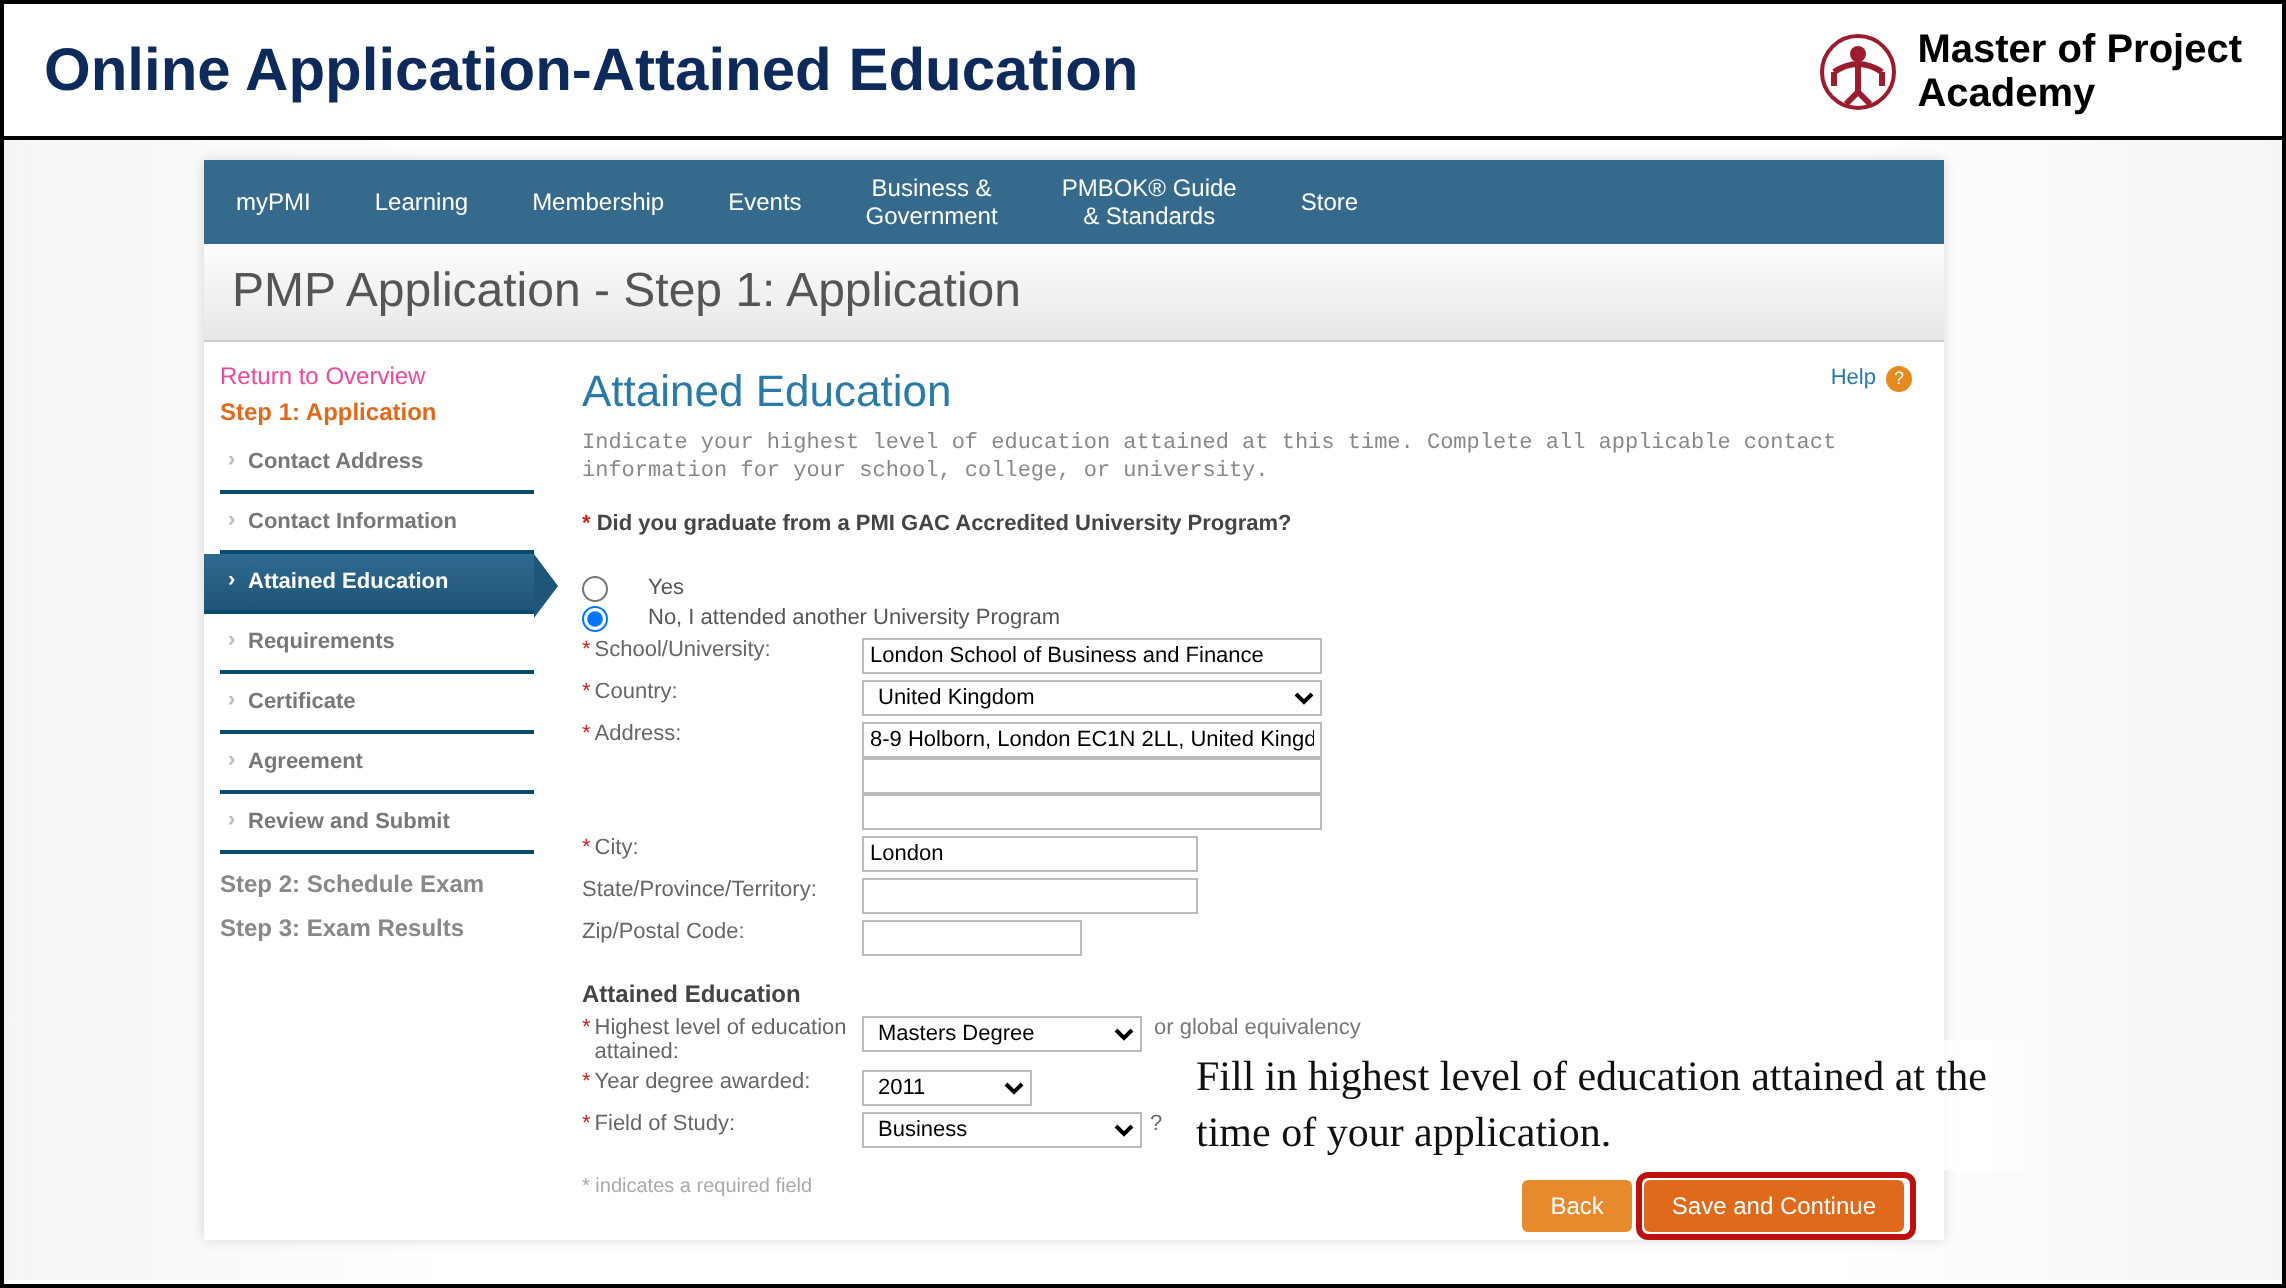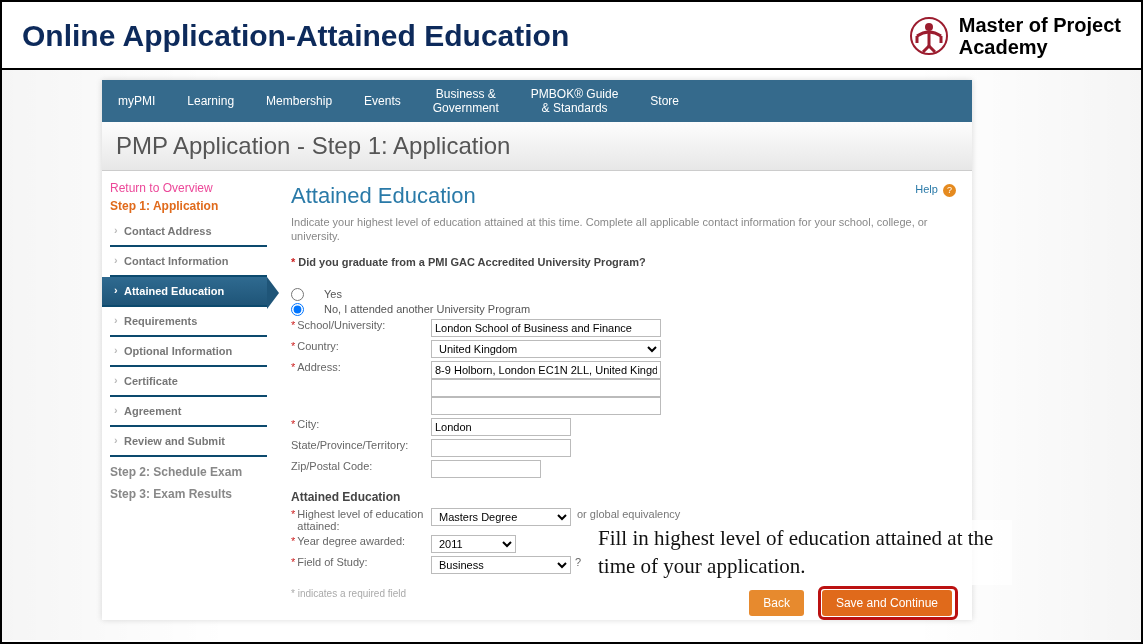--- a/index.html
+++ b/index.html
@@ -25,37 +25,37 @@
   .sidebar .grey-step { color:#888; font-weight:700; font-size:12px; margin-top:8px; display:block;}
   .side-item { padding: 8px 6px 8px 14px; font-size: 11px; color:#777; font-weight:600; border-bottom:2px solid #0c4a6e; position:relative; cursor:pointer;}
   .side-item::before { content:"›"; position:absolute; left:4px; top:7px; color:#bbb; font-size:11px;}
   .side-item.active { background: linear-gradient(#2f6a90,#1f5578); color:#fff; margin-left:-8px; padding-left:22px;}
   .side-item.active::before { color:#fff; left:12px;}
   .side-item.active::after { content:""; position:absolute; right:-12px; top:0; border-left:12px solid #1f5578; border-top:16px solid transparent; border-bottom:16px solid transparent; }
   .form-panel { flex:1; padding: 12px 16px 0 24px; overflow:hidden; }
   .form-panel h3 { color:#2a7aa8; font-weight:400; font-size:22px; display:inline-block;}
   .help { float:right; color:#2a7aa8; font-size:11px; }
   .help .q { display:inline-block; width:13px; height:13px; border-radius:50%; background:#e58a1f; color:#fff; font-size:9px; text-align:center; line-height:13px; margin-left:2px;}
-  .intro { color:#888; font-size:11px; margin:6px 0 12px 0; line-height:1.3;}
+  .intro { color:#888; font-size:11px; margin:6px 0 12px 0; line-height:1.3;font-family:Liberation Mono, monospace;}
   .question { color:#444; font-weight:700; font-size:11px; margin-bottom:20px;}
   .question::before { content:"* "; color:#c22;}
   .radio-row { font-size:11px; color:#555; margin:2px 0 2px 0; display:flex; align-items:center; gap:20px;}
   .radio-row input { margin:0;}
   .field-row { display:flex; align-items:flex-start; margin:3px 0; font-size:11px; color:#666; }
   .field-row .lab { width:140px; display:flex; gap:2px;}
   .field-row .lab .req { color:#c22;}
   .field-row input[type=text], .field-row select { border:1px solid #bbb; font-size:11px; padding:1px 3px; height:18px; background:#fff; }
   .w-long { width:230px; }
-  .w-med { width:140px; }
+  .w-med { width:168px; }
   .w-short { width:110px; }
   .w-sel { width:140px; }
   .section-sub { font-weight:700; color:#444; font-size:12px; margin:12px 0 4px 0;}
   .suffix { font-size:11px; color:#777; margin-left:6px;}
   .req-note { font-size:10px; color:#aaa; margin-top:14px;}
-  .btn-row { position:absolute; right:20px; bottom:4px; display:flex; gap:18px; }
+  .btn-row { position:absolute; right:20px; bottom:4px; display:flex; gap:6px; }
   .btn { padding:6px 14px; color:#fff; border:none; border-radius:3px; font-size:12px; cursor:pointer;}
   .btn.back { background:#e78a2e;}
   .btn.save { background:#e06a1b;}
   .save-highlight { position:absolute; right:14px; bottom:0px; width:140px; height:34px; border:3px solid #b11; border-radius:6px; pointer-events:none;}
   .annotation { position:absolute; left:590px; top:450px; width:420px; font-family: Georgia, 'Times New Roman', serif; font-size:21px; color:#111; line-height:1.35; background: rgba(255,255,255,0.8); padding:4px 6px;}
 </style>
 </head>
 <body>
 
 <div class="slide">
@@ -110,21 +110,20 @@
       </div>
 
       <div class="main">
         <div class="sidebar">
           <a class="over" href="#">Return to Overview</a>
           <span class="step-label">Step 1: Application</span>
           <div class="side-item">Contact Address</div>
           <div class="side-item">Contact Information</div>
           <div class="side-item active">Attained Education</div>
           <div class="side-item">Requirements</div>
-          <div class="side-item">Optional Information</div>
           <div class="side-item">Certificate</div>
           <div class="side-item">Agreement</div>
           <div class="side-item">Review and Submit</div>
           <span class="grey-step">Step 2: Schedule Exam</span>
           <span class="grey-step">Step 3: Exam Results</span>
         </div>
 
         <div class="form-panel">
           <h3>Attained Education</h3>
           <span class="help">

